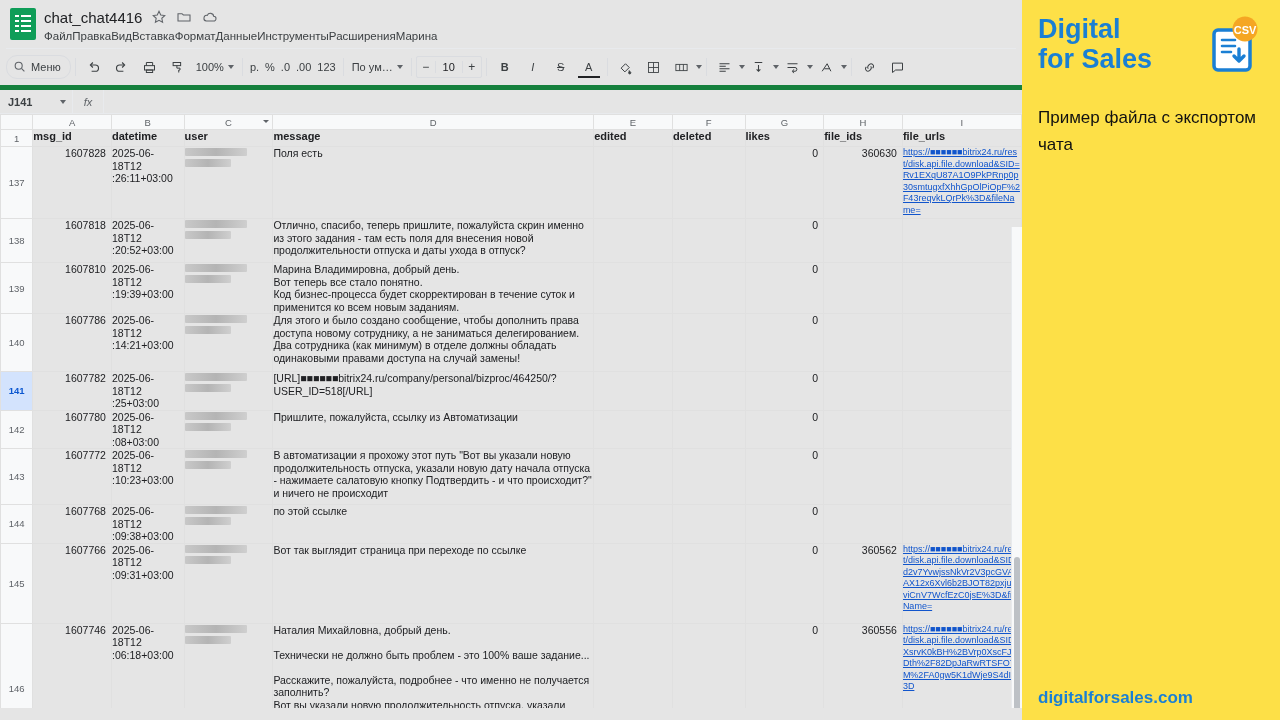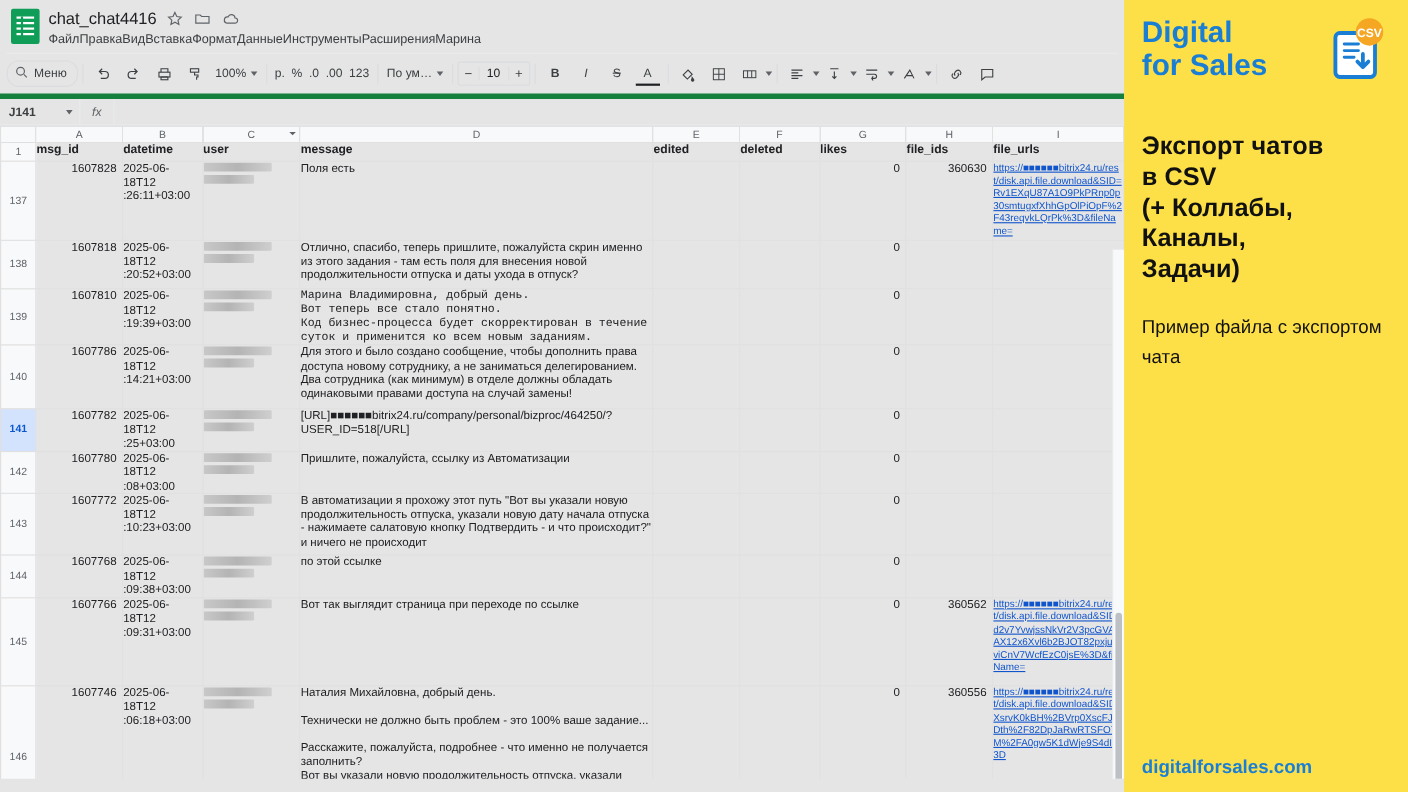--- a/index.html
+++ b/index.html
@@ -380,21 +380,21 @@
               <td class="cell link"></td>
             </tr>
             <tr style="height: 50px;">
               <td class="rowhdr">139</td>
               <td class="cell num">1607810</td>
               <td class="cell">2025-06-18T12<div>:19:39+03:00</div></td>
               <td class="cell">
                 <span class="redact" style="width: 62px; display: block; margin-top: 1px;"></span>
                 <span class="redact" style="width: 46px; display: block; margin-top: 3px;"></span>
               </td>
-              <td class="cell" style="white-space: pre-line; font-family: Liberation Mono, monospace;">Марина Владимировна, добрый день.
+              <td class="cell" style="white-space: pre-line;">Марина Владимировна, добрый день.
 Вот теперь все стало понятно.
 Код бизнес-процесса будет скорректирован в течение суток и применится ко всем новым заданиям.</td>
               <td class="cell"></td>
               <td class="cell"></td>
               <td class="cell num">0</td>
               <td class="cell num"></td>
               <td class="cell link"></td>
             </tr>
             <tr style="height: 58px;">
               <td class="rowhdr">140</td>
@@ -524,21 +524,17 @@
       <div class="csv-badge">
         <svg width="66" height="62" viewBox="0 0 66 62">
           <rect x="14" y="14" width="36" height="40" rx="4" fill="#fff" stroke="#1a7fd4" stroke-width="3.5"></rect>
           <path d="M22 24h13M22 30h13M22 36h9" stroke="#1a7fd4" stroke-width="2.6" stroke-linecap="round"></path>
           <path d="M39 33v11M34 40l5 5 5-5" stroke="#1a7fd4" stroke-width="3.4" fill="none" stroke-linecap="round" stroke-linejoin="round"></path>
           <circle cx="45" cy="13" r="12.5" fill="#f5a623"></circle>
           <text x="45" y="17.5" font-family="Liberation Sans, sans-serif" font-size="11" font-weight="bold" fill="#fff" text-anchor="middle">CSV</text>
         </svg>
       </div>
     </div>
-    <div class="promo-head" style="white-space:pre-line">Экспорт чатов
-в CSV
-(+ Коллабы, Каналы,
-Задачи)</div>
     <div class="promo-sub">Пример файла с экспортом чата</div>
     <div class="promo-url">digitalforsales.com</div>
   </div>
 
 </div>
 
 </body></html>

